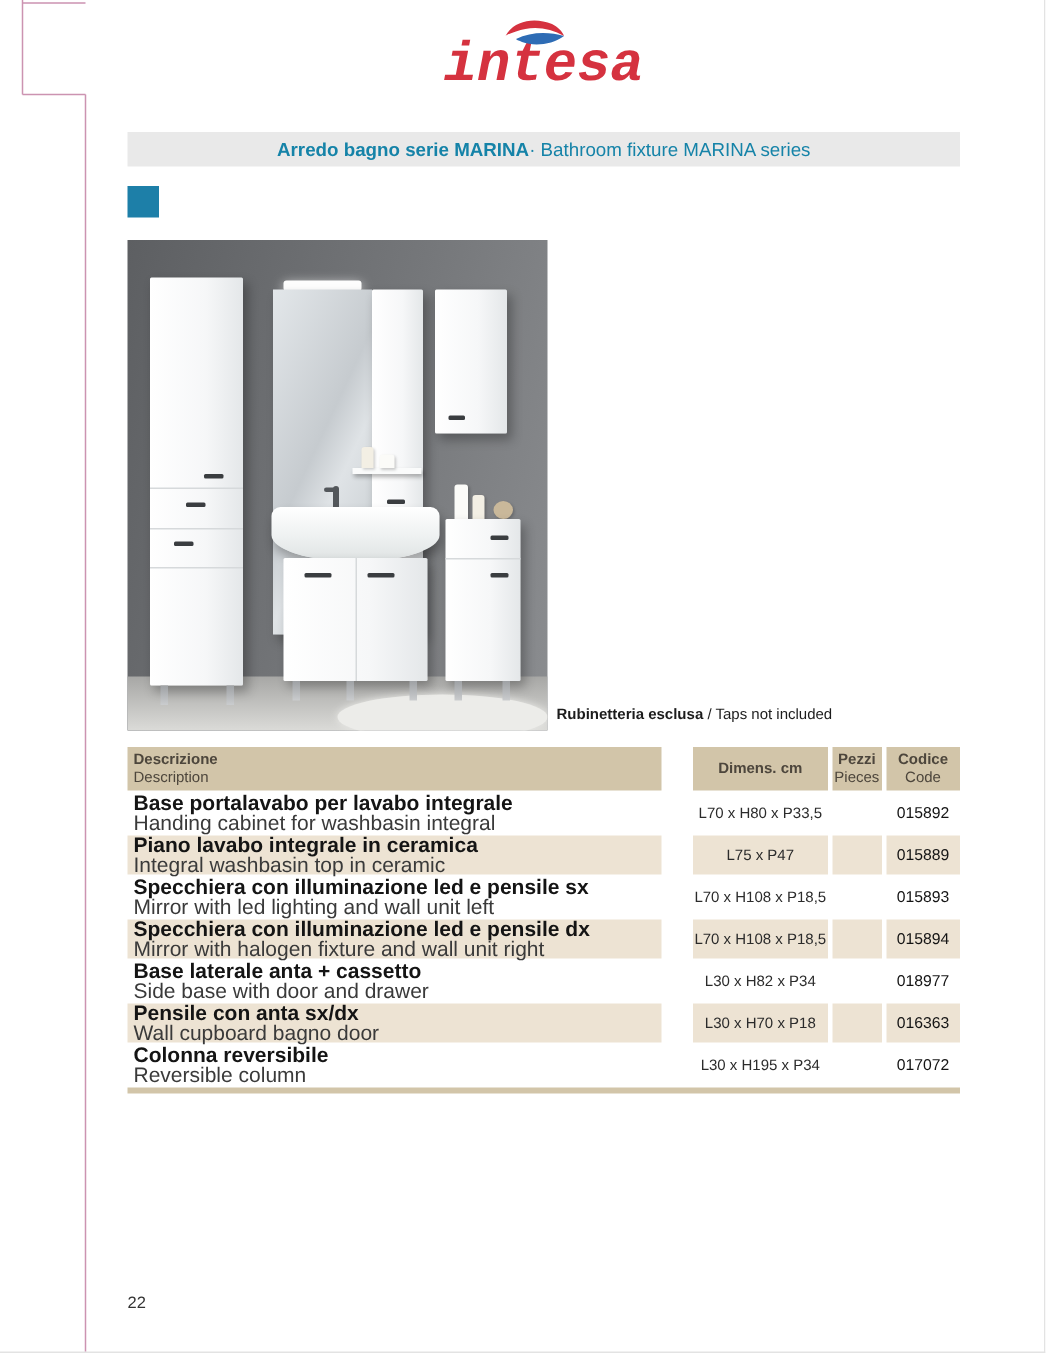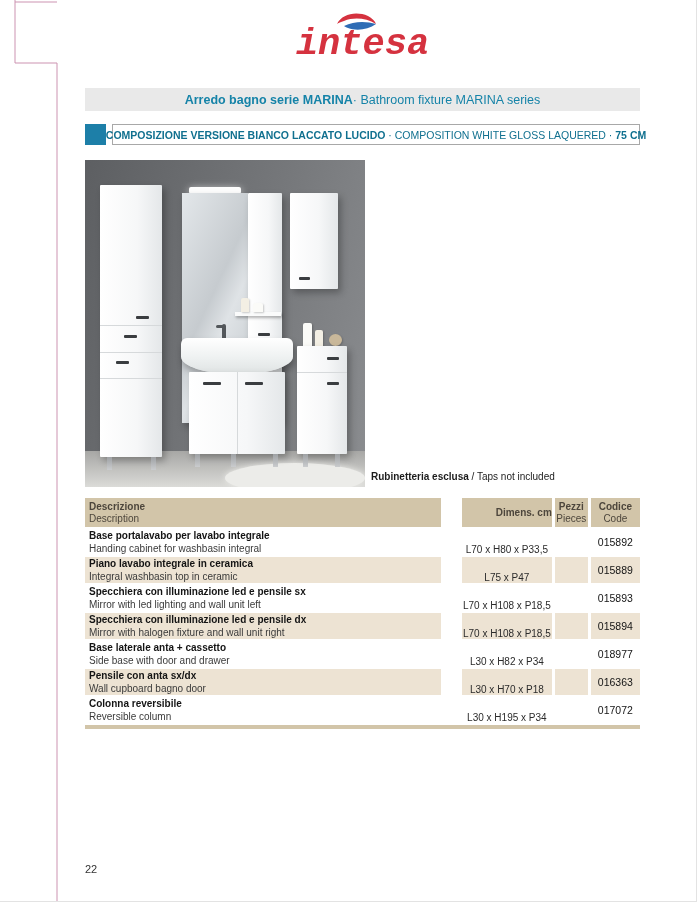--- a/index.html
+++ b/index.html
@@ -43,30 +43,30 @@
   .basin{position:absolute;left:96px;top:178px;width:112px;height:36px;
          background:linear-gradient(#ffffff,#eef1f1 55%,#dfe3e3);border-radius:6px 6px 48% 48%;box-shadow:2px 5px 7px rgba(0,0,0,.3);}
   
   .caption{position:absolute;left:371px;top:471px;font-size:10px;color:#1c1c1c;}
   .caption .b{font-weight:bold;}
   
   .tbl{position:absolute;left:85px;top:498px;width:555px;}
   .tr{display:flex;margin-bottom:2px;}
   .td{box-sizing:border-box;}
   .c-desc{width:368px;margin-right:21px;padding:2px 0 2px 4px;}
-  .c-dim{width:93px;margin-right:3px;display:flex;align-items:flex-end;justify-content:center;text-align:center;}
+  .c-dim{width:93px;margin-right:3px;display:flex;align-items:center;justify-content:center;text-align:center;}
   .c-pcs{width:34px;margin-right:3px;display:flex;align-items:center;justify-content:center;text-align:right;}
   .c-code{width:51px;display:flex;align-items:center;justify-content:center;text-align:center;}
   .thead .td{background:#d2c5a9;color:#4d463c;font-size:10px;height:29px;}
   .thead .c-desc{display:flex;flex-direction:column;justify-content:center;}
   .thead .c-dim,.thead .c-pcs,.thead .c-code{flex-direction:column;}
   .th-l1{font-weight:bold;line-height:12px;}
   .th-l2{line-height:12px;}
   .row{height:26px;}
-  .row .td{background:#fff;font-size:10px;}
+  .row .td{background:#fff;font-size:14px;}
   .row.alt .td{background:#ede3d3;}
   .row .c-desc{display:flex;flex-direction:column;justify-content:center;padding-top:0;padding-bottom:0;}
   .d-it{font-weight:bold;color:#141414;line-height:13px;}
   .d-en{color:#3a3a3a;line-height:13px;}
   .row .c-dim{font-size:10px;color:#2b2b2b;}
   .row .c-code{font-weight:normal;color:#141414;font-size:10.5px;}
   .tbl-footer{height:4px;background:#d2c5a9;margin-top:0px;}
   
   .pagenum{position:absolute;left:85px;top:863px;font-size:11px;color:#333;}
 </style>
@@ -88,23 +88,20 @@
       <span class="logo-text">intesa</span>
     </span>
   </div>
 
   <div class="series-bar">
     <span class="b">Arredo bagno serie MARINA</span>
       <span> · Bathroom fixture MARINA series</span>
   </div>
 
   <div class="comp-square"></div>
-  <div class="comp-box">
-    <span class="b">COMPOSIZIONE VERSIONE BIANCO LACCATO LUCIDO</span><span> · COMPOSITION WHITE GLOSS LAQUERED · </span><span class="b">75 CM</span>
-  </div>
 
   <div class="photo">
     <div class="floor"></div>
     <div class="rug"></div>
 
     <div class="furn" style="left:15px;top:25px;width:62px;height:272px;">
       <div class="sep" style="top:140px;"></div>
       <div class="sep" style="top:167px;"></div>
       <div class="sep" style="top:193px;"></div>
       <div class="handle" style="left:36px;top:131px;width:13px;height:3px;"></div>

